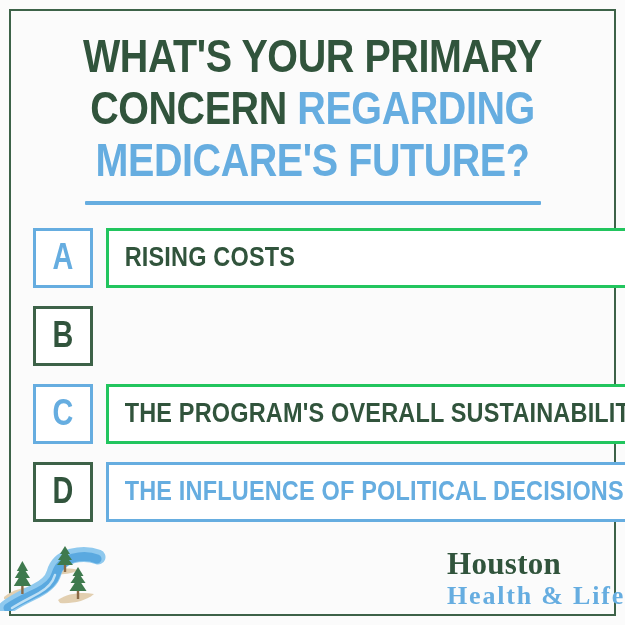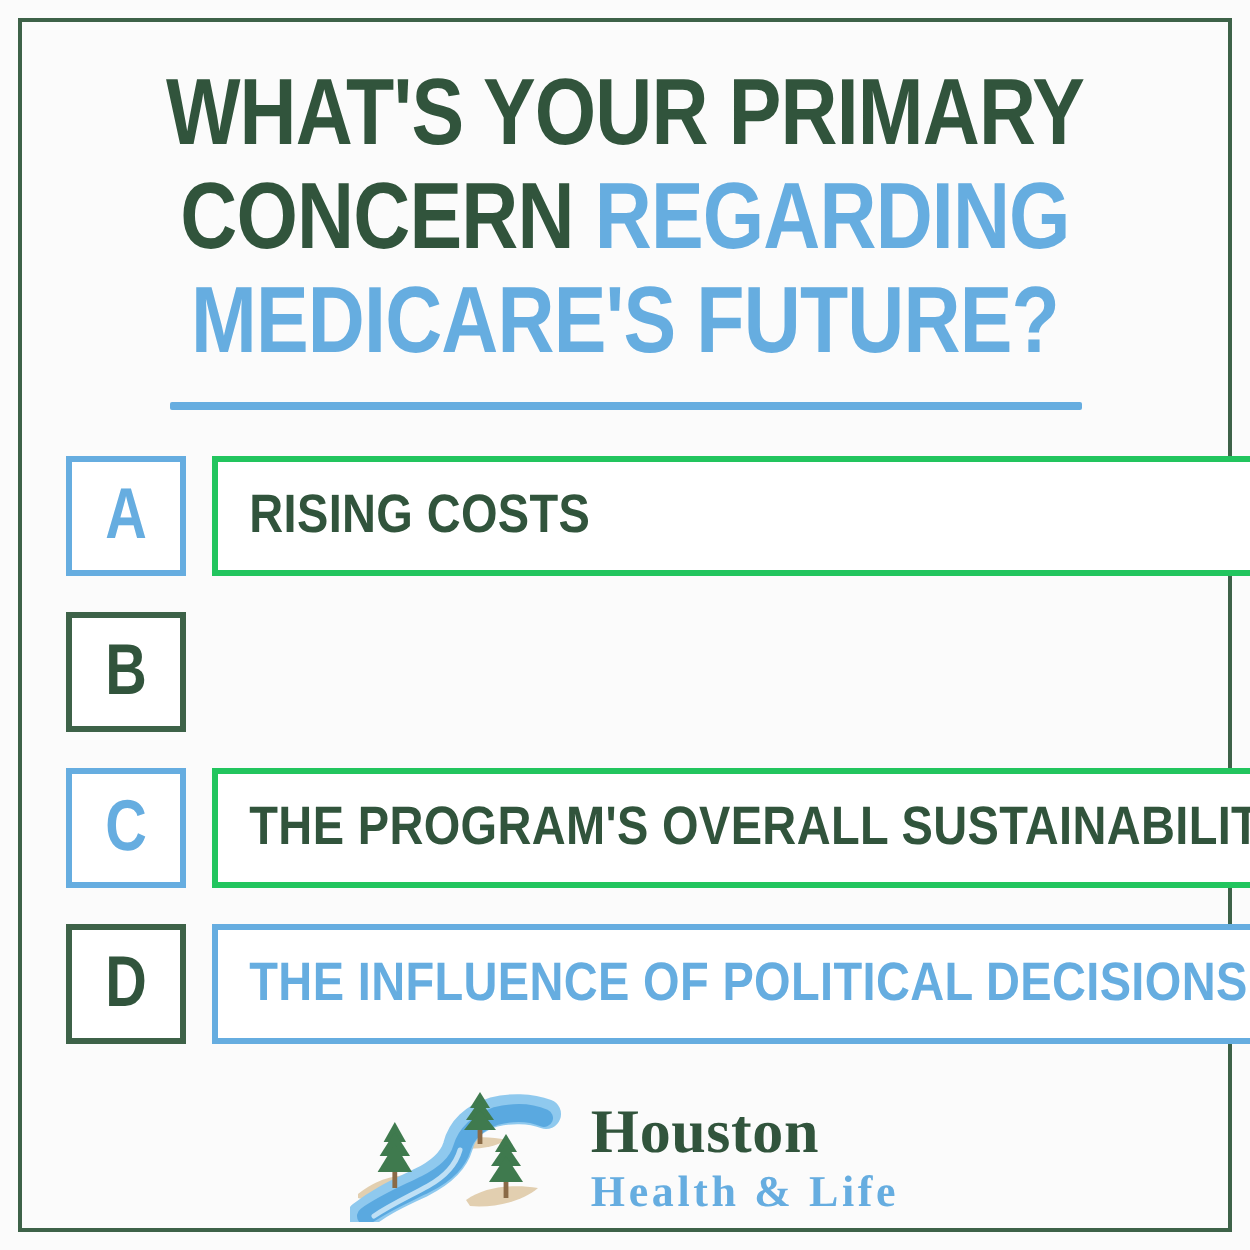--- a/index.html
+++ b/index.html
@@ -132,42 +132,42 @@
   .answer-text.blue { color: #66ade0; }
 
   
   #logo {
     position: absolute;
     left: 0;
     top: 545px;
     width: 625px;
     display: flex;
     align-items: center;
-    justify-content: center;
+    justify-content: space-between;
   }
   #logo-mark {
     width: 112px;
     height: 66px;
     flex: 0 0 auto;
   }
   #logo-words {
     margin-left: 8px;
     line-height: 1;
   }
   #logo-primary {
     font-family: "Liberation Serif", serif;
     font-weight: bold;
     font-size: 31px;
     color: #31543c;
     letter-spacing: 0.3px;
   }
   #logo-secondary {
     font-family: "Liberation Serif", serif;
     font-weight: bold;
-    font-size: 22px;
+    font-size: 26px;
     color: #66ade0;
     letter-spacing: 1.8px;
     margin-top: 4px;
   }
 </style>
 </head>
 <body>
 
 <div id="poster">
 

